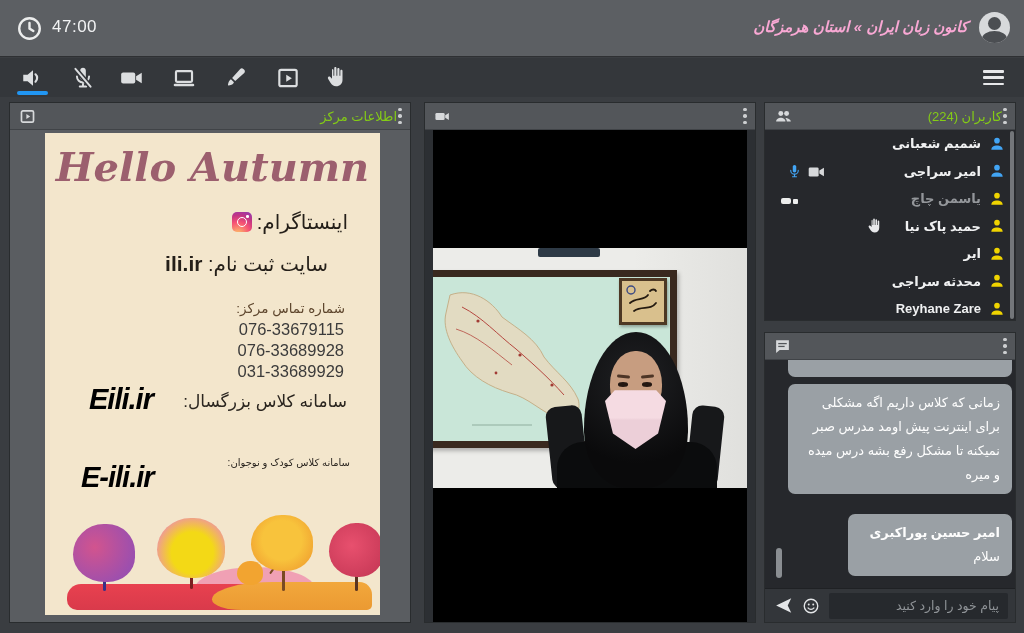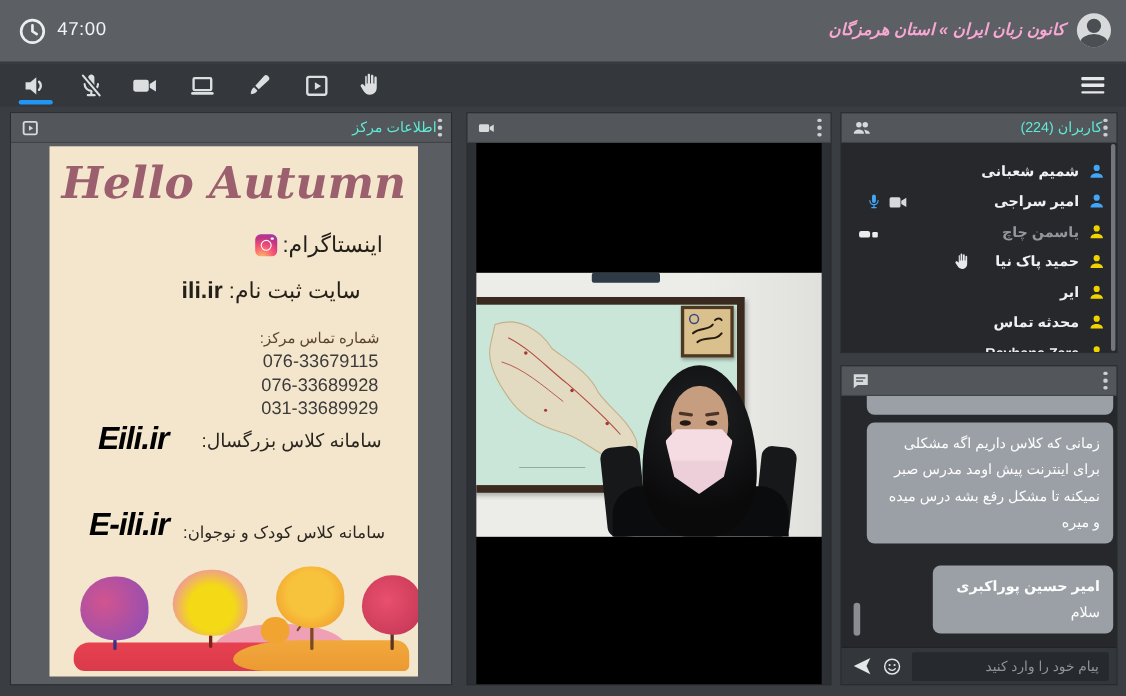--- a/index.html
+++ b/index.html
@@ -29,21 +29,21 @@
   .active-underline { position:absolute; left:17px; top:33px; width:31px; height:4px; border-radius:2px; }
   .hamburger { position:absolute; right:20px; top:12px; width:21px; height:15px; display:flex;
                flex-direction:column; justify-content:space-between; cursor:pointer; }
   .hamburger i { display:block; height:2.5px; background:#e7e8ea; border-radius:1px; }
 
   
   .panel { position:absolute; background:#26282c; box-shadow:0 0 0 1px rgba(0,0,0,.28); }
   .panel-header { position:absolute; left:0; top:0; right:0; height:27px; background:#53565a;
                   display:flex; align-items:center; padding:0 9px; border-bottom:1px solid #404347; }
   .panel-header .spacer { flex:1; }
-  .panel-title { color:#5eead4; font-size:13px; direction:rtl; margin-left:10px; }
+  .panel-title { color:#84cc16; font-size:13px; direction:rtl; margin-left:10px; }
   .kebab { width:4px; display:flex; flex-direction:column; gap:3px; cursor:pointer; padding:2px 1px; }
   .kebab i { width:3.5px; height:3.5px; border-radius:50%; background:#cdcfd1; }
 
   
   .info-panel { left:10px; top:103px; width:400px; height:519px; background:#5a5d61; }
   .poster { position:absolute; left:35px; top:30px; width:335px; height:482px;
             background:#f3e6cc; overflow:hidden; color:#2f2922; }
   .p-heading { position:absolute; top:10px; left:0; width:100%; text-align:center;
                font-family:"DejaVu Serif",serif; font-style:italic; font-weight:bold;
                font-size:40px; color:#9c5f6e; }
@@ -59,21 +59,21 @@
   .p-site { top:119px; right:52px; }
   .p-site b { font-size:21px; }
   .p-phone-label { position:absolute; top:167px; right:35px; direction:rtl; font-size:13.5px; color:#5d452c; }
   .p-phones { position:absolute; top:186px; right:36px; text-align:right; direction:ltr;
               font-size:16.5px; color:#3b3b3b; line-height:21px; }
   .p-label { position:absolute; direction:rtl; color:#2a251f; }
   .p-value { position:absolute; font-weight:bold; font-style:italic; font-size:29px; color:#000000;
              letter-spacing:-1px; direction:ltr; }
   .adult-label { top:258px; right:33px; font-size:17px; }
   .adult-value { top:250px; left:44px; }
-  .kids-label  { top:342px; right:30px; font-size:15px;text-align:center; }
+  .kids-label  { top:324px; right:30px; font-size:10px;text-align:center; }
   .kids-value  { top:328px; left:36px; }
   
   .trees { position:absolute; left:0; bottom:0; width:100%; height:95px; }
   .ground-pink { position:absolute; left:150px; bottom:26px; width:120px; height:22px;
                  background:#ef8fae; border-radius:50% 50% 0 0/100% 100% 0 0; opacity:.8; }
   .ground-red { position:absolute; left:22px; bottom:5px; width:210px; height:26px;
                 background:linear-gradient(#e8414f,#d93a4b); border-radius:14px 18px 6px 10px; }
   .ground-orange { position:absolute; right:8px; bottom:5px; width:160px; height:28px;
                    background:linear-gradient(#f2a83c,#eb9a32); border-radius:60% 20px 8px 30%/100% 20px 8px 60%; }
   .crown { position:absolute; border-radius:52% 48% 46% 54%/55% 50% 45% 50%; }
@@ -105,21 +105,21 @@
   .brow.r { left:208px; top:127px; transform:rotate(-7deg); }
   .eye { position:absolute; width:10px; height:4.5px; background:#241812; border-radius:50%; }
   .eye.l { left:185px; top:134px; }
   .eye.r { left:209px; top:134px; }
   .mask { position:absolute; left:172px; top:141px; width:61px; height:60px;
           background:linear-gradient(#f5dbe2 48%, #eccfd8 52%);
           clip-path:polygon(0% 20%, 16% 2%, 84% 2%, 100% 20%, 87% 74%, 50% 100%, 13% 74%); }
 
   
   .users-panel { left:765px; top:103px; width:250px; height:217px; }
-  .users-body { position:absolute; left:0; right:0; top:27px; bottom:0; overflow:hidden; padding-top:12px; }
+  .users-body { position:absolute; left:0; right:0; top:27px; bottom:0; overflow:hidden; padding-top:0; }
   .user-row { position:relative; height:27.5px; display:flex; flex-direction:row; align-items:center;
               direction:rtl; padding-right:10px; gap:8px; cursor:pointer; }
   .user-name { color:#f0f1f2; font-size:13px; font-weight:bold; direction:rtl; }
   .user-name.dim { color:#93969a; }
   .u-scrollbar { position:absolute; right:1px; top:28px; bottom:1px; width:4px;
                  background:#73767a; border-radius:2px; cursor:pointer; }
   .indicator { position:absolute; top:5px; }
 
   
   .chat-panel { left:765px; top:333px; width:250px; height:289px; }
@@ -403,21 +403,21 @@
           <path d="M3.5 20.5c0-4.2 4.2-6.2 8.5-6.2s8.5 2 8.5 6.2z"></path>
         </svg>
       <span class="user-name">ایر</span>
     </div>
 
     <div class="user-row">
       <svg width="16" height="16" viewBox="0 0 24 24" fill="#f0d400">
           <circle cx="12" cy="7" r="4.2"></circle>
           <path d="M3.5 20.5c0-4.2 4.2-6.2 8.5-6.2s8.5 2 8.5 6.2z"></path>
         </svg>
-      <span class="user-name">محدثه تماس</span>
+      <span class="user-name">محدثه سراجی</span>
     </div>
 
     <div class="user-row">
       <svg width="16" height="16" viewBox="0 0 24 24" fill="#f0d400">
           <circle cx="12" cy="7" r="4.2"></circle>
           <path d="M3.5 20.5c0-4.2 4.2-6.2 8.5-6.2s8.5 2 8.5 6.2z"></path>
         </svg>
       <span class="user-name">Reyhane Zare</span>
     </div>
 

